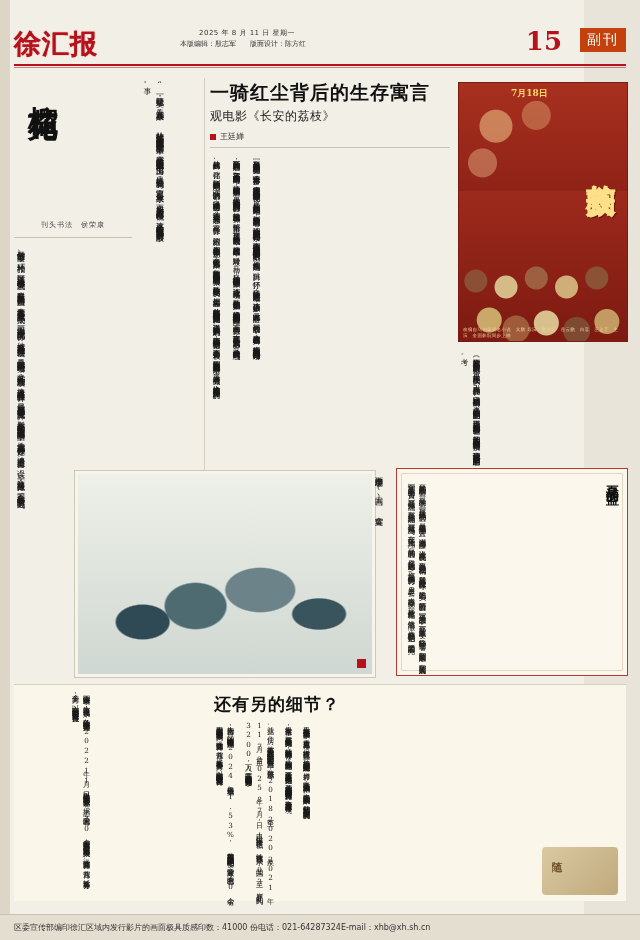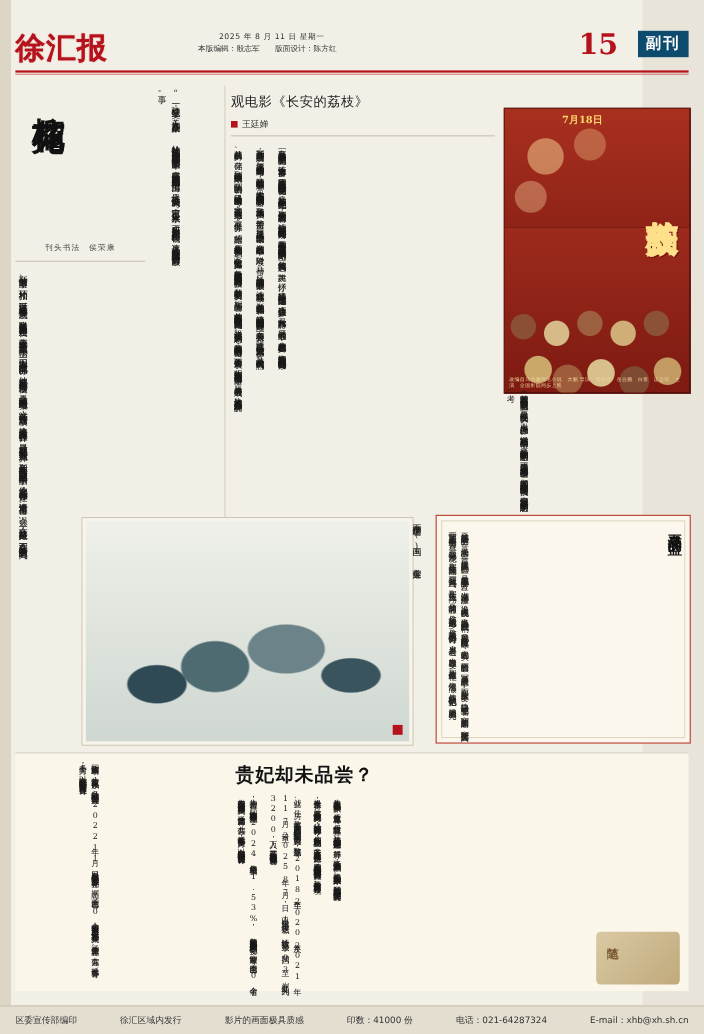--- a/index.html
+++ b/index.html
@@ -38,24 +38,23 @@
     position:absolute;left:14px;top:43px;width:612px;height:1px;
     background:#b5121b;opacity:.5;
   }
   .pagenum{
     position:absolute;right:78px;top:2px;
     font-family:"DejaVu Serif","Liberation Serif",serif;
     font-size:26px;font-weight:bold;color:#b5121b;
   }
   .section-badge{
     position:absolute;right:14px;top:4px;
-    background:#0c4a6e;color:#fff;font-size:14px;
+    background:#c2410c;color:#fff;font-size:14px;
     padding:3px 7px;letter-spacing:2px;
     font-family:"DejaVu Serif","Liberation Serif",serif;
-    font-weight:bold;
   }
 
   
   .col1{
     position:absolute;left:14px;top:78px;width:118px;height:580px;
   }
   .logo-cn{
     font-family:"DejaVu Serif","Liberation Serif",serif;
     color:#111;font-size:30px;line-height:30px;
     writing-mode:vertical-rl;
@@ -112,24 +111,23 @@
     writing-mode:vertical-rl;
     text-orientation:upright;
     font-family:"DejaVu Serif","Liberation Serif",serif;
     font-size:7.6px;line-height:12px;color:#1a1a1a;
     height:330px;text-align:justify;letter-spacing:.4px;
   }
 
   
   .poster{
     position:absolute;left:458px;top:82px;width:168px;height:258px;
-    background:#000000;
+    background:#b91c1c;
     border:1px solid #7a1a12;
     overflow:hidden;
-    margin-top:16px;
   }
   .poster .pdate{
     position:absolute;left:52px;top:4px;
     color:#ffd76a;font-size:9px;font-weight:bold;
     font-family:"DejaVu Serif","Liberation Serif",serif;
   }
   .poster .ptitle{
     position:absolute;right:10px;top:78px;
     writing-mode:vertical-rl;
     font-family:"DejaVu Serif","Liberation Serif",serif;
@@ -242,21 +240,21 @@
   .brush .bl{
     position:absolute;left:6px;top:6px;
     writing-mode:vertical-rl;font-size:11px;color:#6a4a22;
     font-family:"DejaVu Serif","Liberation Serif",serif;
   }
 
   
   .footer{
     position:absolute;left:0;bottom:0;width:640px;height:26px;
     background:#e4ded0;border-top:1px solid #c8c0ad;
-    display:flex;align-items:center;justify-content:space-between;
+    display:flex;align-items:center;
     padding:0 14px;box-sizing:border-box;
     font-size:8px;color:#333;
   }
   .footer span{white-space:nowrap;}
   .left-edge{
     position:absolute;left:0;top:0;width:10px;height:940px;
     background:#ddd6c6;
   }
   .gutter-v{
     position:absolute;top:78px;width:1px;height:596px;background:#d7d0be;
@@ -288,20 +286,21 @@
     <div class="vtext">影片的情节紧凑、环环相扣，以运送荔枝这一核心事件为主线，串联起多重繁复的命运起伏。李善德本来只是长安城里一个小人物，但因为一个不可能完成的任务，他被迫名其妙地任命为荔枝使，于是他踏时的南至地考察，尝试各种方法编荔枝，接着遭遇各方阻碍和算计，最后成功完成任务却又被众人抛弃。影片用非常扎实的细节让荔枝运送器的转手由于，他为完成任务再独奔走，遭遇重重打击、误会，在这一路披星戴月，观众在会心一笑中不由引起共鸣。</div>
   </div>
 
   <div class="quote-box">
     <div class="vtext">“一骑红尘妃子笑，无人知是荔枝来”。杜牧的这句诗为民众史的流转知图供了绝佳的故事蓝本，当需要时的荔枝跨越五千四百四十七里山河，最终抵达长安城时，它已不仅是一枚水果，而成为折射大唐权力运作的棱镜。这正是今天的荔枝这部电影所要表达的背后故事。</div>
   </div>
 
   <div class="gutter-v" style="left:204px;"></div>
 
   <div class="col2">
+    <div class="headline">一骑红尘背后的生存寓言</div>
     <div class="subhead">观电影《长安的荔枝》</div>
     <div class="byline">
       <span class="sq"></span><span>王廷婵</span>
     </div>
     <div class="art-rule"></div>
     <div class="body2col">
       <div class="bcol">从荔枝的保鲜、储存、到运输器绞的规划、骡队的协调、路经过了精密的考量，让观众看到了完成这一“不可能任务”的艰难。李善德利用算学知识、不断优化运输方案、每一次数据推算都是对程繁紧的了理的思考与思索，影片中荔枝运到长安、贵妃却未品尝。此前所有的努力与辗转在这一刻显得如此荒诞，进一步强化了影片的讽刺意。李善德与杨国忠对话的交错，李善德不需要权，作为明算相出身的他看重且一清二楚、黑然来者有分成，这样的人才就适合工作那是杠杆的。</div>
       <div class="bcol">影片的画面极具质感，完美还原了大唐的繁华与耀丽。岭南的荔枝林郁郁葱葱，果实饱满诱人让人仿佛能闻到荔枝的香甜；长安城的飞檐斗拱、繁华街市，展现了一代风流的盛世气象。在运荔枝的过程中，对降坡、马帮、风沙等细节的描绘让十分细致。让观众身临其境。影片的色调也很柔和，岭南的绿与长安的红黄运用得恰到好处，画面极具张力，既展现了任务完成的紧迫感，又透出壮阔的时代气息。</div>
       <div class="bcol">有着一种风筵蓄令易水寒的悲壮感觉。镜头语言丰富多样、多次运用特写镜头展现李善德的任务的细微变化，从最初接到任务的绝望先绝，到接受命运的坚定执着，让观众能够深刻感受到他心的挣扎与无奈。李善德与同僚人跳董大赌上个镜头亦现在电影中最快乐的时刻，他却留执人一起鸣，跳舞，抒怀，冷静了解他的运送之路他，这个表达很巧妙，此时无声胜有声。还有另的细节，大唐的荔枝都在保鲜，把声音静默地想念到他内心的挣扎与无奈。</div>
     </div>
@@ -334,21 +333,21 @@
     <div class="inner">
       <div class="vtext">夏浦的蓝是天空的蓝　是海水的蓝　是那一抹云淡风轻的蓝　是我心里最干净的一片蓝　当潮水漫过沙滩　当渔火点亮夜晚　当海风吹过我的发梢　我看见那片蓝在轻轻呼吸　古老的码头　斑驳的石阶　写满了岁月的故事　而那片蓝从未改变　它静静地守望着　守望着归来的船　守望着远行的人　守望着一个又一个黎明与黄昏　我愿做一朵浪花　在那片蓝里翻涌　我愿做一只海鸟　在那片蓝上飞翔　夏浦的蓝啊　你是我永远的故乡　你是我心中最美的诗行　当岁月老去　当容颜改变　那片蓝依然年轻　依然澄澈　依然在我的记忆里　闪着温柔的光</div>
     </div>
     <div class="poem-title">夏浦的蓝</div>
   </div>
 
   <div class="bottom">
     <div class="bnote">
       <div class="vtext">国家政策解读：生育政策优化以来，各地陆续出台配套措施。2022年1月1日以后出生的婴幼儿享受服务补贴。据悉，全国已有20余个省份在不同层面出台了生育补贴相关政策，涵盖生育津贴、育儿假、托育服务等多个方面，以实实在在的举措减轻家庭生育养育负担。</div>
     </div>
-    <div class="bheadline">贵妃却未品尝？</div>
+    <div class="bheadline">还有另的细节？</div>
     <div class="bbody">
       <div class="bcol">为支持生育，国家陆续出台多项政策措施。2024年自然增长率-1.53%，老龄化加剧又进一步加剧了人口结构的变化。专家解读，全国已有20余个省份在不同层面出台了生育补贴相关政策，涵盖生育津贴、育儿假、托育服务等多个方面，以实实在在的举措减轻家庭生育养育负担。</div>
       <div class="bcol">就业、住房、教育等多方面因素共同影响着年轻人的生育意愿。数据显示，2018年至2020年及2021年11月7日至2025年8月7日，人口出生率持续走低。统计数据显示，我国0至3岁婴幼儿约3200万人，其中三分之一有比较强烈的托育服务需求。</div>
       <div class="bcol">提升生育水平，需要系统性的政策支持。从经济补贴到托育服务，从产假延长到职场友好，多管齐下才能真正减轻家庭负担。各地正在积极探索适合本地实际的生育支持措施，努力营造生育友好型社会环境。</div>
       <div class="bcol">生育是人生大事也是国家大事。尊重生育意愿、保障生育权益，让每一个想生的家庭都能生得起、养得好，这既关乎千家万户的幸福，也关乎国家和民族的未来。让我们共同期待一个更加生育友好的明天。</div>
     </div>
     <div class="brush">
       <div class="bl">随笔</div>
     </div>
   </div>

